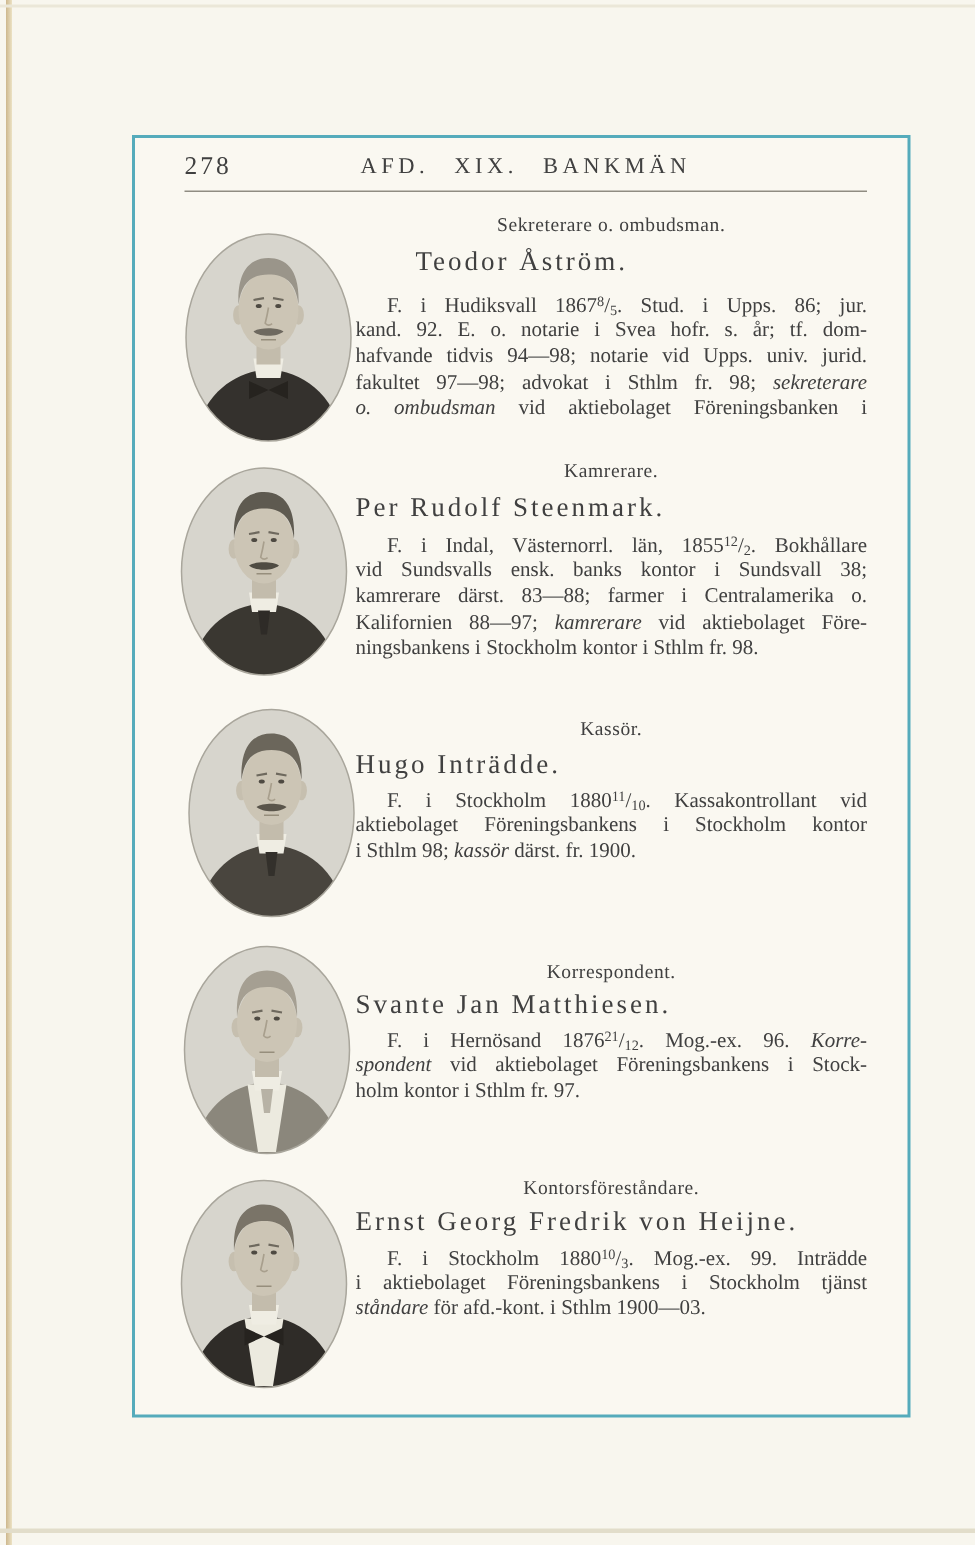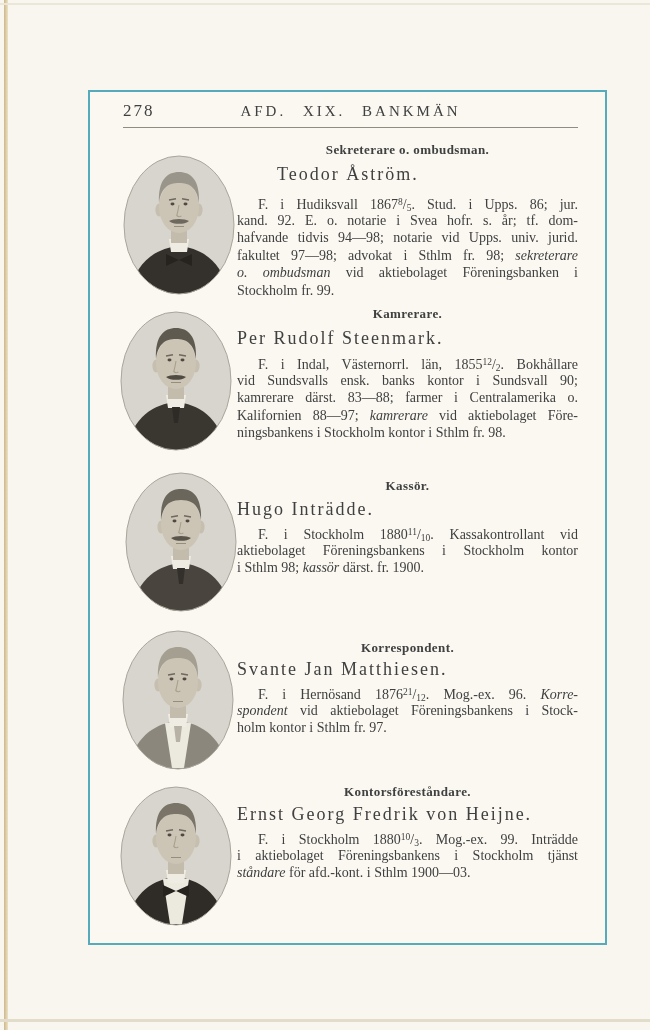--- a/index.html
+++ b/index.html
@@ -11,21 +11,21 @@
   .edge-bottom{position:absolute;left:0;top:1019px;width:100%;height:3px;background:#e2ddca;}
   .frame{position:absolute;left:88px;top:90px;width:515px;height:851px;
          border:2px solid #55abbb;background:#faf8f1;}
   .pagenum{position:absolute;left:123px;top:101px;font-size:17px;letter-spacing:2px;}
   .header{position:absolute;left:123px;top:103px;width:455px;text-align:center;
           font-size:15px;letter-spacing:3px;word-spacing:10px;}
   .rule{position:absolute;left:123px;top:127px;width:455px;height:1px;background:#8f8c82;}
 
   .entry{position:absolute;left:0;width:650px;}
   .role{position:absolute;left:237px;top:0;width:341px;margin:0;text-align:center;
-        font-size:13px;font-weight:bold;letter-spacing:0.4px;}
+        font-size:13px;font-weight:normal;letter-spacing:0.4px;}
   .name{position:absolute;left:237px;margin:0;font-size:18px;font-weight:400;
         letter-spacing:2px;white-space:nowrap;}
   .bio{position:absolute;left:237px;width:341px;font-size:14px;line-height:17.5px;}
   .bio-line{text-align:justify;text-align-last:justify;height:17.5px;overflow:hidden;}
   .bio-line.first{text-indent:21px;}
   .bio-line.last{text-align-last:left;}
   .bio i{font-style:italic;}
   .frac sup{font-size:9.5px;vertical-align:4px;letter-spacing:0;}
   .frac sub{font-size:9.5px;vertical-align:-2px;letter-spacing:0;}
   .photo{position:absolute;margin:0;width:112px;height:140px;}
@@ -81,21 +81,20 @@
   <ellipse cx="56" cy="70" rx="55" ry="69" fill="none" stroke="#a9a69c" stroke-width="1"></ellipse>
 </svg>
       </figure>
     <h2 class="name">Teodor Åström.</h2>
     <div class="bio">
         <div class="bio-line first"><span>F. i Hudiksvall 1867</span><span class="frac"><sup>8</sup>/<sub>5</sub></span><span>. Stud. i Upps. 86; jur.</span></div>
         <div class="bio-line"><span>kand. 92. E. o. notarie i Svea hofr. s. år; tf. dom-</span></div>
         <div class="bio-line"><span>hafvande tidvis 94—98; notarie vid Upps. univ. jurid.</span></div>
         <div class="bio-line"><span>fakultet 97—98; advokat i Sthlm fr. 98; </span><i>sekreterare</i></div>
         <div class="bio-line"><i>o. ombudsman</i><span> vid aktiebolaget Föreningsbanken i</span></div>
-        <div class="bio-line last"><span>Stockholm fr. 99.</span></div>
       </div>
   </section>
 
   <section class="entry" id="e2">
     <h3 class="role">Kamrerare.</h3>
     <figure class="photo">
         <svg width="112" height="140" viewBox="0 0 112 140" xmlns="http://www.w3.org/2000/svg">
   <defs>
             <clipPath id="ov1">
               <ellipse cx="56" cy="70" rx="55" ry="69"></ellipse>
@@ -118,21 +117,21 @@
     <path d="M46,66 C50,63.2 62,63.2 66,66 C62,69.8 50,69.8 46,66 Z" fill="#4f4b42"></path>
     <path d="M51,71.5 L61,71.5" stroke="#968e7c" stroke-width="1.1"></path>
     <path d="M52,96 L60,96 L58,112 L54,112 Z" fill="#2e2b27"></path>
   </g>
   <ellipse cx="56" cy="70" rx="55" ry="69" fill="none" stroke="#a9a69c" stroke-width="1"></ellipse>
 </svg>
       </figure>
     <h2 class="name">Per Rudolf Steenmark.</h2>
     <div class="bio">
         <div class="bio-line first"><span>F. i Indal, Västernorrl. län, 1855</span><span class="frac"><sup>12</sup>/<sub>2</sub></span><span>. Bokhållare</span></div>
-        <div class="bio-line"><span>vid Sundsvalls ensk. banks kontor i Sundsvall 90;</span></div>
+        <div class="bio-line"><span>vid Sundsvalls ensk. banks kontor i Sundsvall 38;</span></div>
         <div class="bio-line"><span>kamrerare därst. 83—88; farmer i Centralamerika o.</span></div>
         <div class="bio-line"><span>Kalifornien 88—97; </span><i>kamrerare</i><span> vid aktiebolaget Före-</span></div>
         <div class="bio-line last"><span>ningsbankens i Stockholm kontor i Sthlm fr. 98.</span></div>
       </div>
   </section>
 
   <section class="entry" id="e3">
     <h3 class="role">Kassör.</h3>
     <figure class="photo">
         <svg width="112" height="140" viewBox="0 0 112 140" xmlns="http://www.w3.org/2000/svg">

